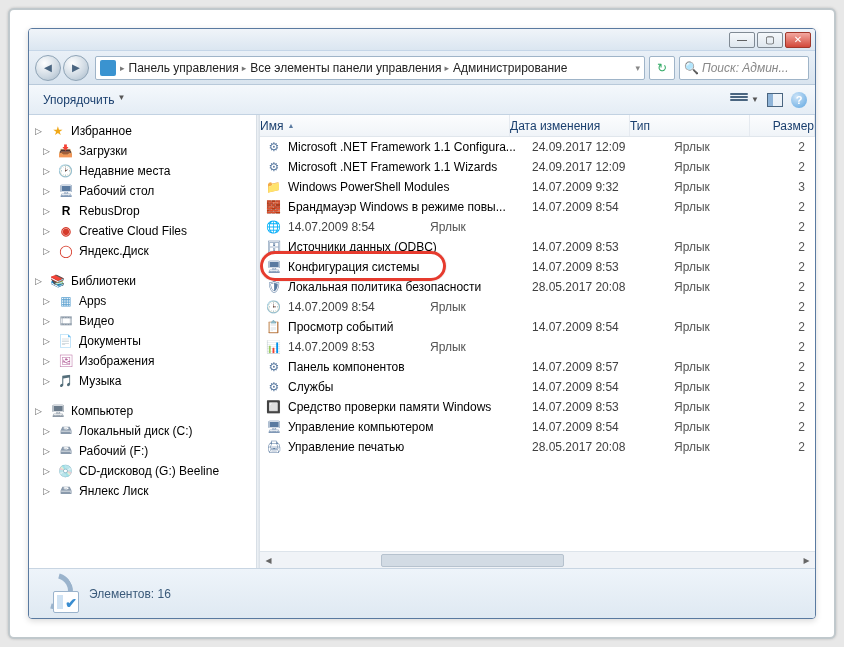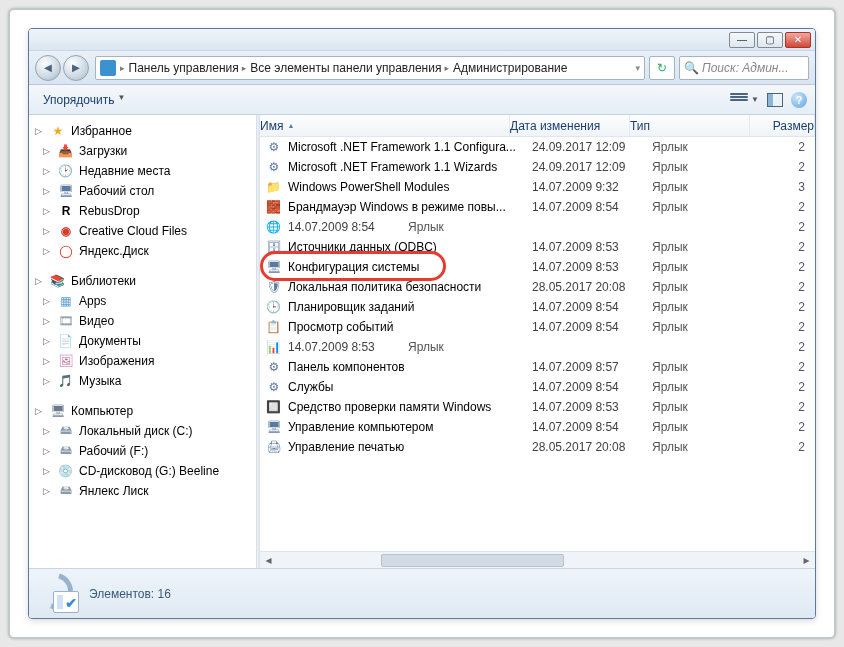--- a/index.html
+++ b/index.html
@@ -41,21 +41,21 @@
 .main { flex:1; display:flex; flex-direction:column; background:#fff; overflow:hidden;}
 .col-headers { display:flex; border-bottom:1px solid #e0e6ec; background:linear-gradient(#fcfdfe,#f0f4f8); height:22px;}
 .col-headers .col { padding:3px 0; border-right:1px solid #e5eaf0; display:flex; align-items:center; gap:4px; color:#1a3f6e;}
 .col.name{width:250px;} .col.date{width:120px;} .col.type{width:120px;} .col.size{flex:1; justify-content:flex-end;}
 .sort-arrow{font-size:7px;color:#5a7aa0;}
 .file-list { flex:1; overflow:auto; position:relative;}
 .file-row { display:flex; align-items:center; height:20px; padding-left:6px;}
 .file-row .ic { width:16px;height:16px;margin-right:6px;display:inline-flex;align-items:center;justify-content:center;font-size:12px;}
 .file-row .cname{width:244px;white-space:nowrap;overflow:hidden;text-overflow:ellipsis;}
 .file-row .cdate{width:120px;color:#404040;}
-.file-row .ctype{width:120px;color:#555;}
+.file-row .ctype{width:120px;color:#555;margin-left:22px;}
 .file-row .csize{flex:1;text-align:right;padding-right:10px;color:#555;}
 .highlight-ring { position:absolute; border:3px solid #e63b2e; border-radius:16px; pointer-events:none; box-shadow:0 0 0 1px rgba(0,0,0,.05);}
 .hscroll { height:17px; background:#f0f3f7; border-top:1px solid #dde4eb; display:flex; align-items:center;}
 .hscroll .arrow{width:17px;height:17px;display:flex;align-items:center;justify-content:center;color:#666;}
 .hscroll .track{flex:1;position:relative;height:17px;}
 .hscroll .thumb{position:absolute;left:20%;width:35%;top:2px;bottom:2px;background:#d2dbe4;border:1px solid #b6c2ce;border-radius:2px;}
 .status { height:50px; background:linear-gradient(#eef4fa,#dfe9f2); border-top:1px solid #c8d5e2; display:flex; align-items:center; padding:0 8px; gap:10px;}
 .status-icon { width:42px; height:42px; position:relative;}
 .status-icon .gear{position:absolute;width:36px;height:36px;border:5px solid #9ab3cc;border-radius:50%;border-top-color:transparent;border-left-color:transparent;transform:rotate(-30deg);}
 .status-icon .sheet{position:absolute;width:26px;height:22px;right:0;bottom:2px;background:#fff;border:1px solid #9ab3cc;border-radius:2px;}
@@ -317,21 +317,20 @@
             <div class="highlight-ring" style="top: 114px; left: 0px; width: 186px; height: 30px;"></div>
             <div class="file-row">
               <span class="ic ic-shortcut">🛡</span>
               <span class="cname">Локальная политика безопасности</span>
               <span class="cdate">28.05.2017 20:08</span>
               <span class="ctype">Ярлык</span>
               <span class="csize">2</span>
             </div>
             <div class="file-row">
               <span class="ic ic-shortcut">🕒</span>
-              <span class="cname">Планировщик заданий</span>
               <span class="cdate">14.07.2009 8:54</span>
               <span class="ctype">Ярлык</span>
               <span class="csize">2</span>
             </div>
             <div class="file-row">
               <span class="ic ic-shortcut">📋</span>
               <span class="cname">Просмотр событий</span>
               <span class="cdate">14.07.2009 8:54</span>
               <span class="ctype">Ярлык</span>
               <span class="csize">2</span>

